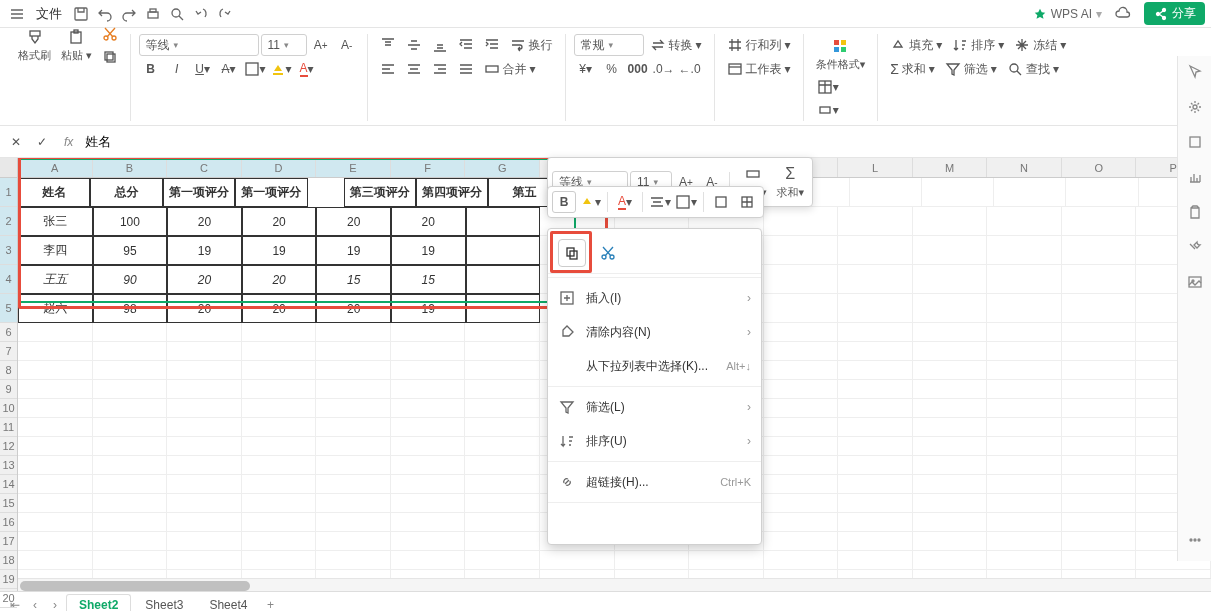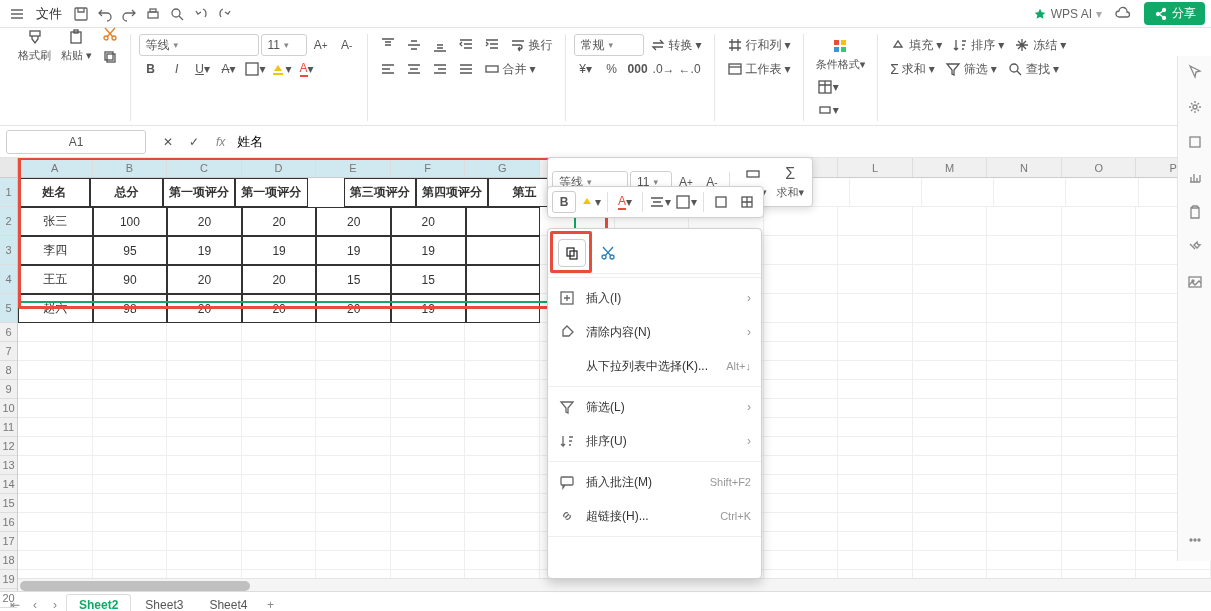--- a/index.html
+++ b/index.html
@@ -343,21 +343,20 @@
           </svg><span>筛选</span>▾</div>
       <div class="lbl-btn"><svg viewBox="0 0 16 16">
             <circle cx="7" cy="7" r="4"></circle>
             <path d="M10 10l4 4"></path>
           </svg><span>查找</span>▾</div>
     </div>
   </div>
 </div>
 
 <div class="formula-bar">
-  <div class="name-box">A1</div>
   <div class="fb-icons">
     <div class="btn-sm">✕</div>
     <div class="btn-sm">✓</div>
   </div>
   <span class="fx">fx</span>
   <input class="fb-input" value="姓名" style="">
 </div>
 
 <div class="grid-area">
   <div class="row-headers">
@@ -453,21 +452,21 @@
           <div class="cell" style="width: 80px;"></div>
           <div class="cell" style="width: 80px;"></div>
           <div class="cell" style="width: 80px;"></div>
           <div class="cell" style="width: 80px;"></div>
           <div class="cell" style="width: 80px;"></div>
           <div class="cell" style="width: 80px;"></div>
           <div class="cell" style="width: 80px;"></div>
           <div class="cell" style="width: 80px;"></div>
           <div class="cell" style="width: 80px;"></div>
         </div>
-        <div class="cell-row" style="height: 29px;">
+        <div class="cell-row" style="height: 29px; font-style: italic;">
           <div class="cell table-border" style="width: 80px;">王五</div>
           <div class="cell table-border" style="width: 80px;">90</div>
           <div class="cell table-border" style="width: 80px;">20</div>
           <div class="cell table-border" style="width: 80px;">20</div>
           <div class="cell table-border" style="width: 80px;">15</div>
           <div class="cell table-border" style="width: 80px;">15</div>
           <div class="cell table-border" style="width: 80px;"></div>
           <div class="cell" style="width: 80px;"></div>
           <div class="cell" style="width: 80px;"></div>
           <div class="cell" style="width: 80px;"></div>
@@ -881,30 +880,20 @@
     <div class="ctx-row">
         <span class="ctx-ico">
           <svg viewBox="0 0 16 16">
             <path d="M4 3v10l-2-2m2 2l2-2M10 4h4M10 8h3M10 12h2"></path>
           </svg>
         </span>
         <span class="ctx-label">排序(U)</span>
         <span class="ctx-arrow">›</span>
       </div>
     <div class="ctx-sep"></div>
-    <div class="ctx-row">
-        <span class="ctx-ico">
-          <svg viewBox="0 0 16 16">
-            <rect x="2" y="3" width="12" height="8" rx="1"></rect>
-            <path d="M6 11l-2 3v-3"></path>
-          </svg>
-        </span>
-        <span class="ctx-label">插入批注(M)</span>
-        <span class="ctx-hint">Shift+F2</span>
-      </div>
     <div class="ctx-row">
         <span class="ctx-ico">
           <svg viewBox="0 0 16 16">
             <path d="M6 10l4-4M5 9a3 3 0 014-4M11 7a3 3 0 01-4 4"></path>
           </svg>
         </span>
         <span class="ctx-label">超链接(H)...</span>
         <span class="ctx-hint">Ctrl+K</span>
       </div>
     <div class="ctx-sep"></div>

